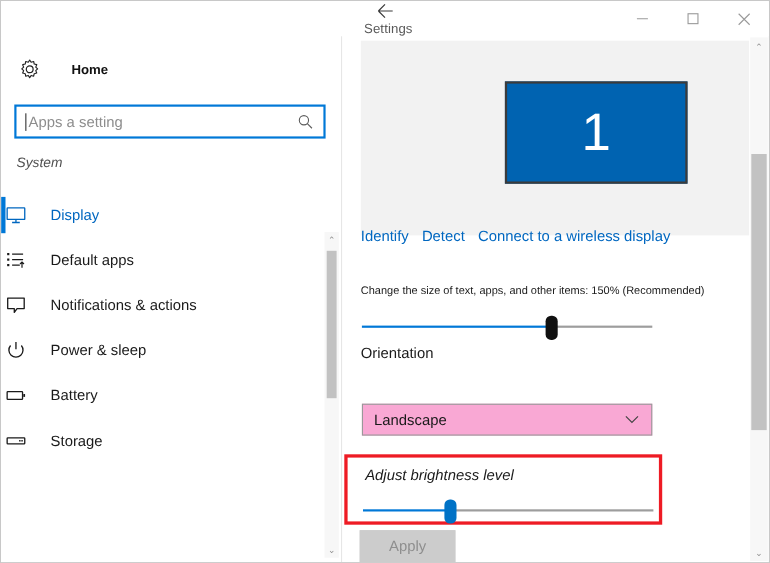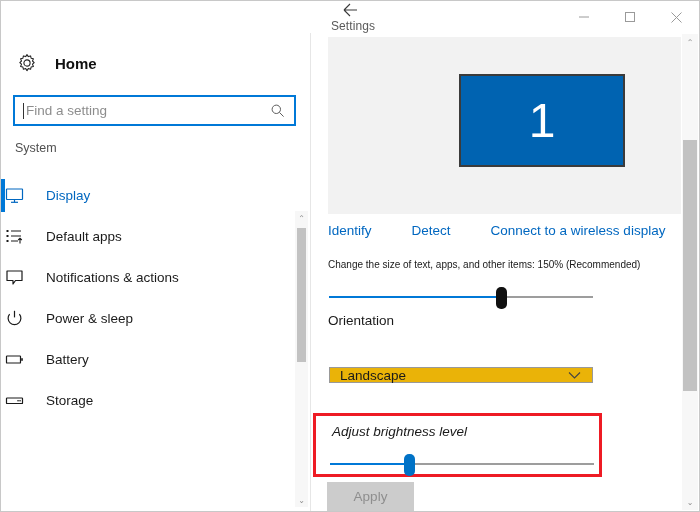--- a/index.html
+++ b/index.html
@@ -50,38 +50,38 @@
   .left-pane {
     position:absolute; top:32px; left:0; width:310px; bottom:0;
     background:#ffffff;
   }
   .home-row {
     display:flex; align-items:center;
     margin:18px 0 0 14px;
   }
   .home-icon { width:24px; height:24px; color:#222; display:flex; align-items:center; justify-content:center;}
   .home-label {
-    font-size:15px; color:#111; margin-left:16px; font-weight:600;
+    font-size:12px; color:#111; margin-left:26px; font-weight:600;
   }
   .search-wrap {
     position:absolute; left:12px; top:62px; width:283px; height:31px;
     border:2px solid #0078d7; background:#fff;
     display:flex; align-items:center;
   }
   .caret {
     width:1px; height:16px; background:#333; margin-left:8px;
   }
   .search-ph {
     font-size:13.5px; color:#8d8d8d; margin-left:2px; flex:1;
   }
   .search-icon { color:#5c5c5c; margin-right:9px; display:flex; }
 
   .group-label {
     position:absolute; left:14px; top:108px;
-    font-size:12.5px; color:#505050;
+    font-size:12.5px; color:#505050;font-style:italic;
   }
 
   .navlist {
     position:absolute; left:0; top:142px; width:295px; bottom:8px;
     overflow:hidden;
   }
   .nav-item {
     position:relative;
     height:41px;
     display:flex; align-items:center;
@@ -135,22 +135,22 @@
     position:absolute; left:131px; top:37px; width:166px; height:93px;
     background:#0063b1;
     border:2px solid #3b3b3b;
     display:flex; align-items:center; justify-content:center;
   }
   .monitor-num {
     color:#ffffff; font-size:48px; font-weight:300; line-height:1;
     font-family:"Liberation Sans", sans-serif;
   }
   .links-row {
-    position:absolute; left:16px; top:190px;
-    display:flex; align-items:center; gap:40px;
+    position:absolute; left:16px; top:174px;
+    display:flex; align-items:center; gap:12px;
   }
   .link { font-size:13.5px; color:#0067c0; }
 
   .scale-text {
     position:absolute; left:16px; top:222px; width:330px;
     font-size:10px; color:#1a1a1a; line-height:19px;
   }
 
   .slider {
     position:absolute; height:22px;
@@ -169,22 +169,22 @@
     position:absolute; top:1px; width:11px; height:22px;
     background:#0072c6; border-radius:5px;
   }
 
   .section-label {
     font-size:13.5px; color:#1a1a1a;
   }
   .orientation-label { position:absolute; left:16px; top:280px; }
 
   .dropdown {
-    position:absolute; left:17px; top:334px; width:264px; height:16px;
-    border:1px solid #999; background:#eab308;
+    position:absolute; left:17px; top:334px; width:264px; height:29px;
+    border:1px solid #999; background:#f9a8d4;
     display:flex; align-items:center;
   }
   .dropdown .dd-value { font-size:13.5px; color:#1a1a1a; margin-left:10px; flex:1; }
   .dropdown .dd-chev { margin-right:11px; color:#444; display:flex; }
 
   
   .redbox {
     position:absolute; left:1px; top:380px; width:289px; height:64px;
     border:3px solid #ee1b24;
     pointer-events:none;
@@ -264,21 +264,21 @@
         <svg width="20" height="20" viewBox="0 0 20 20">
           <circle cx="10" cy="10" r="3.1" stroke="#222" stroke-width="1.1" fill="none"></circle>
           <path d="M10 1.6 l1.3 2.0 2.3-0.7 0.5 2.3 2.3 0.6 -0.9 2.2 1.7 1.6 -1.7 1.6 0.9 2.2 -2.3 0.6 -0.5 2.3 -2.3-0.7 -1.3 2.0 -1.3-2.0 -2.3 0.7 -0.5-2.3 -2.3-0.6 0.9-2.2 -1.7-1.6 1.7-1.6 -0.9-2.2 2.3-0.6 0.5-2.3 2.3 0.7 z" stroke="#222" stroke-width="1.05" fill="none" stroke-linejoin="round"></path>
         </svg>
       </span>
       <span class="home-label">Home</span>
     </div>
 
     <div class="search-wrap">
       <div class="caret"></div>
-      <div class="search-ph">Find a setting</div>
+      <div class="search-ph">Apps a setting</div>
       <span class="search-icon">
         <svg width="15" height="15" viewBox="0 0 15 15">
           <circle cx="6.3" cy="6.3" r="4.2" stroke="#5c5c5c" stroke-width="1" fill="none"></circle>
           <path d="M9.4 9.4 L13.6 13.6" stroke="#5c5c5c" stroke-width="1"></path>
         </svg>
       </span>
     </div>
 
     <div class="group-label">System</div>
 

